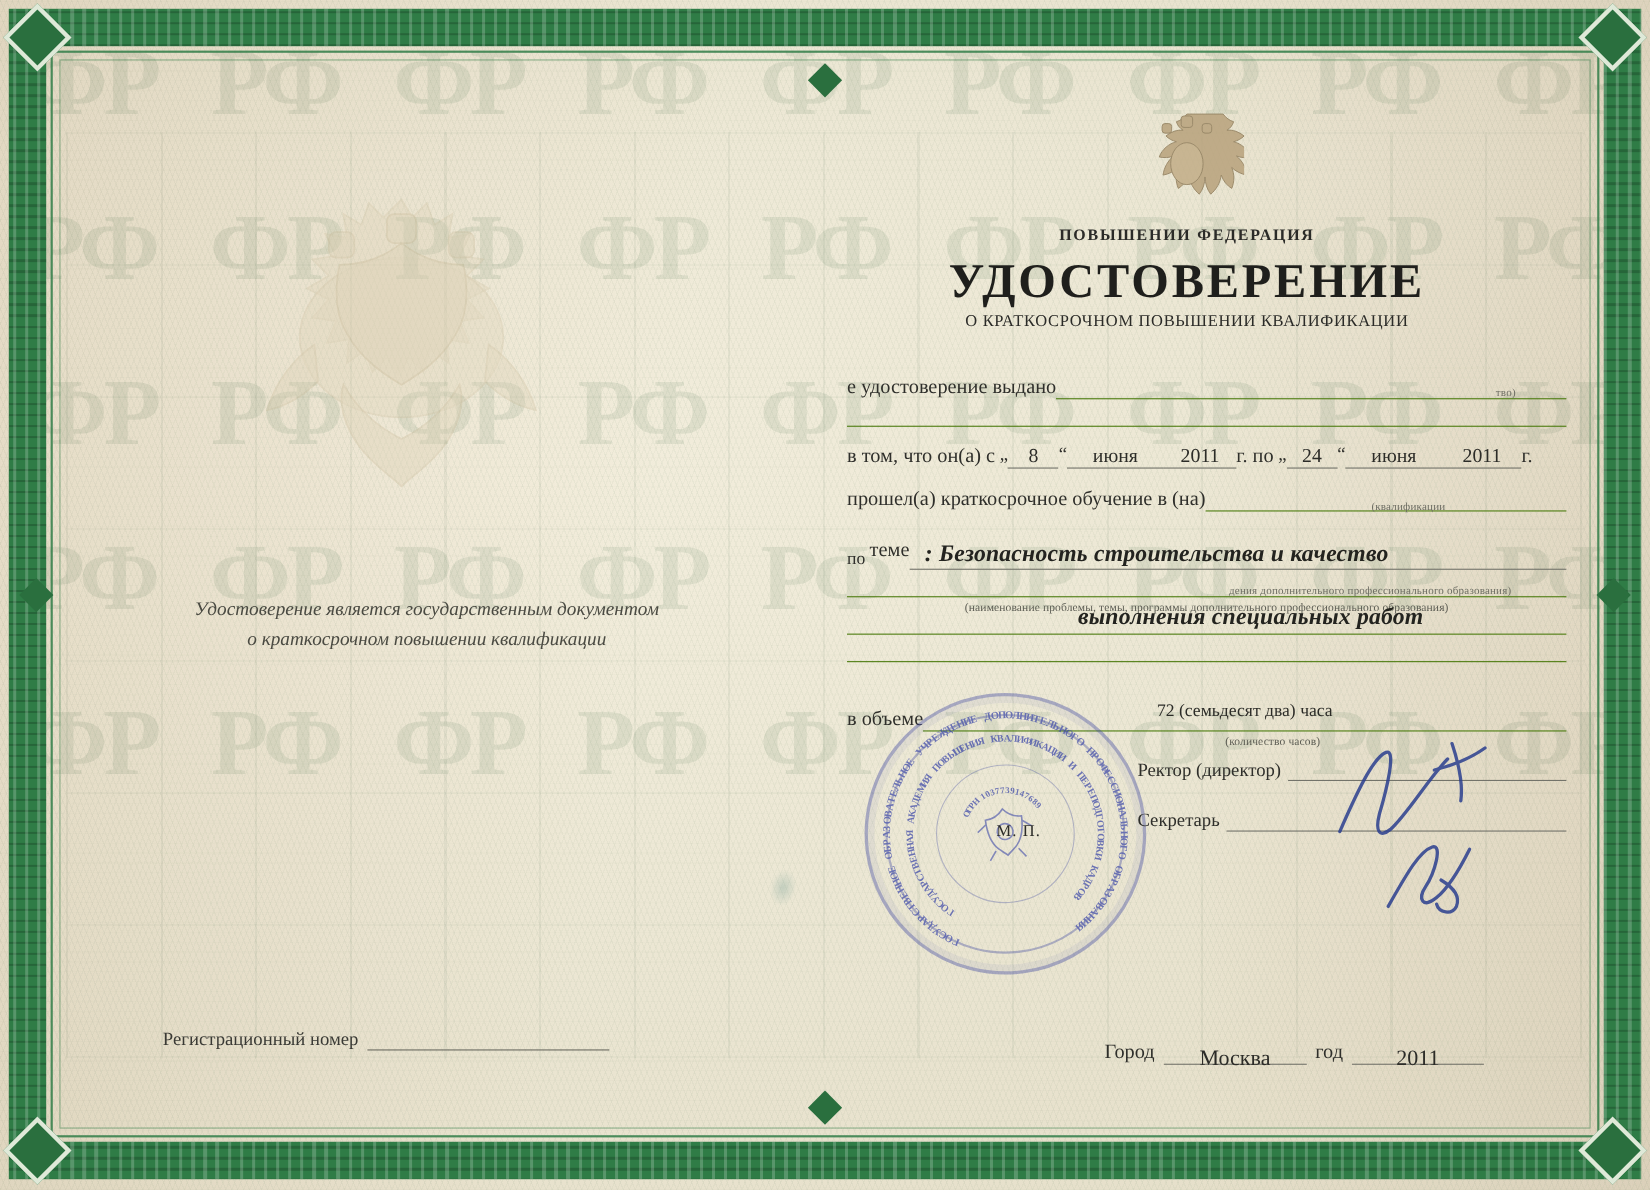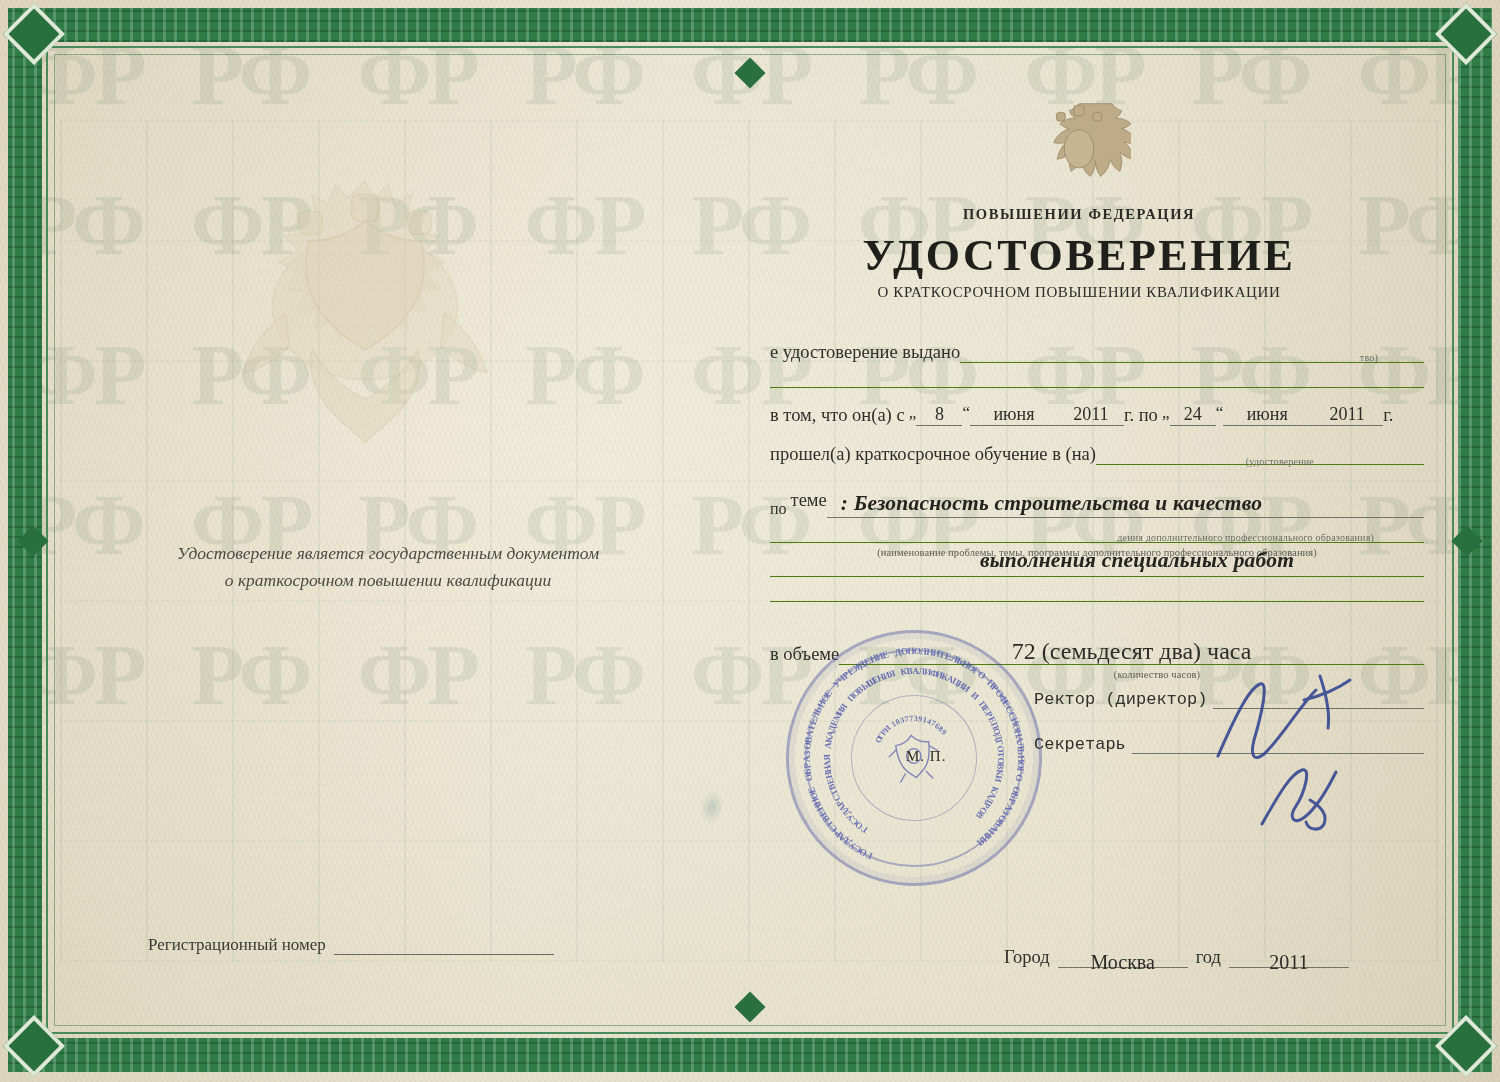--- a/index.html
+++ b/index.html
@@ -261,32 +261,31 @@
   .theme-row { margin-top: 26px; }
   .theme-text {
     font-style: italic;
     font-weight: 700;
     font-size: 21.5px;
     color: #23231f;
     letter-spacing: .2px;
   }
   .volume-row { margin-top: 36px; }
   .volume-val {
-    font-size: 24px;
+    font-size: 16px;
     text-align: center;
     width: 100%;
     display: block;
   }
 
   
   .sign-block {
     position: absolute;
     right: 0; top: 620px;
     width: 390px;
-    font-family: Liberation Mono, monospace;
   }
   .sign-row {
     display: flex;
     align-items: flex-end;
     gap: 6px;
     margin-bottom: 26px;
     font-size: 17px;
     color: #2f2f2b;
   }
   .sign-line { flex: 1; border-bottom: 1px solid #73736a; height: 14px; }
@@ -517,21 +516,21 @@
           <span class="uline val-date hand">24</span>
           <span class="q">“</span>
           <span class="uline hand" style="min-width:88px">июня</span>
           <span class="uline hand" style="min-width:72px">2011</span>
           <span class="lbl">г.</span>
         </div>
 
         <div class="row" style="margin-top:18px">
           <span class="lbl">прошел(а) краткосрочное обучение в (на)</span>
           <span class="fill">
-            <span class="hint" style="right:110px;top:10px">(удостоверение</span>
+            <span class="hint" style="right:110px;top:10px">(квалификации</span>
           </span>
         </div>
         <div class="row theme-row">
           <span class="lbl" style="font-size:16px">по</span>
           <span class="lbl" style="position:relative;top:-7px;margin-left:4px">теме</span>
           <span class="fill" style="border-bottom:1px solid #73736a;height:26px;padding-left:14px">
             <span class="theme-text">
               <span>:</span>&nbsp;<span>Безопасность строительства и качество</span>
             </span>
           </span>

